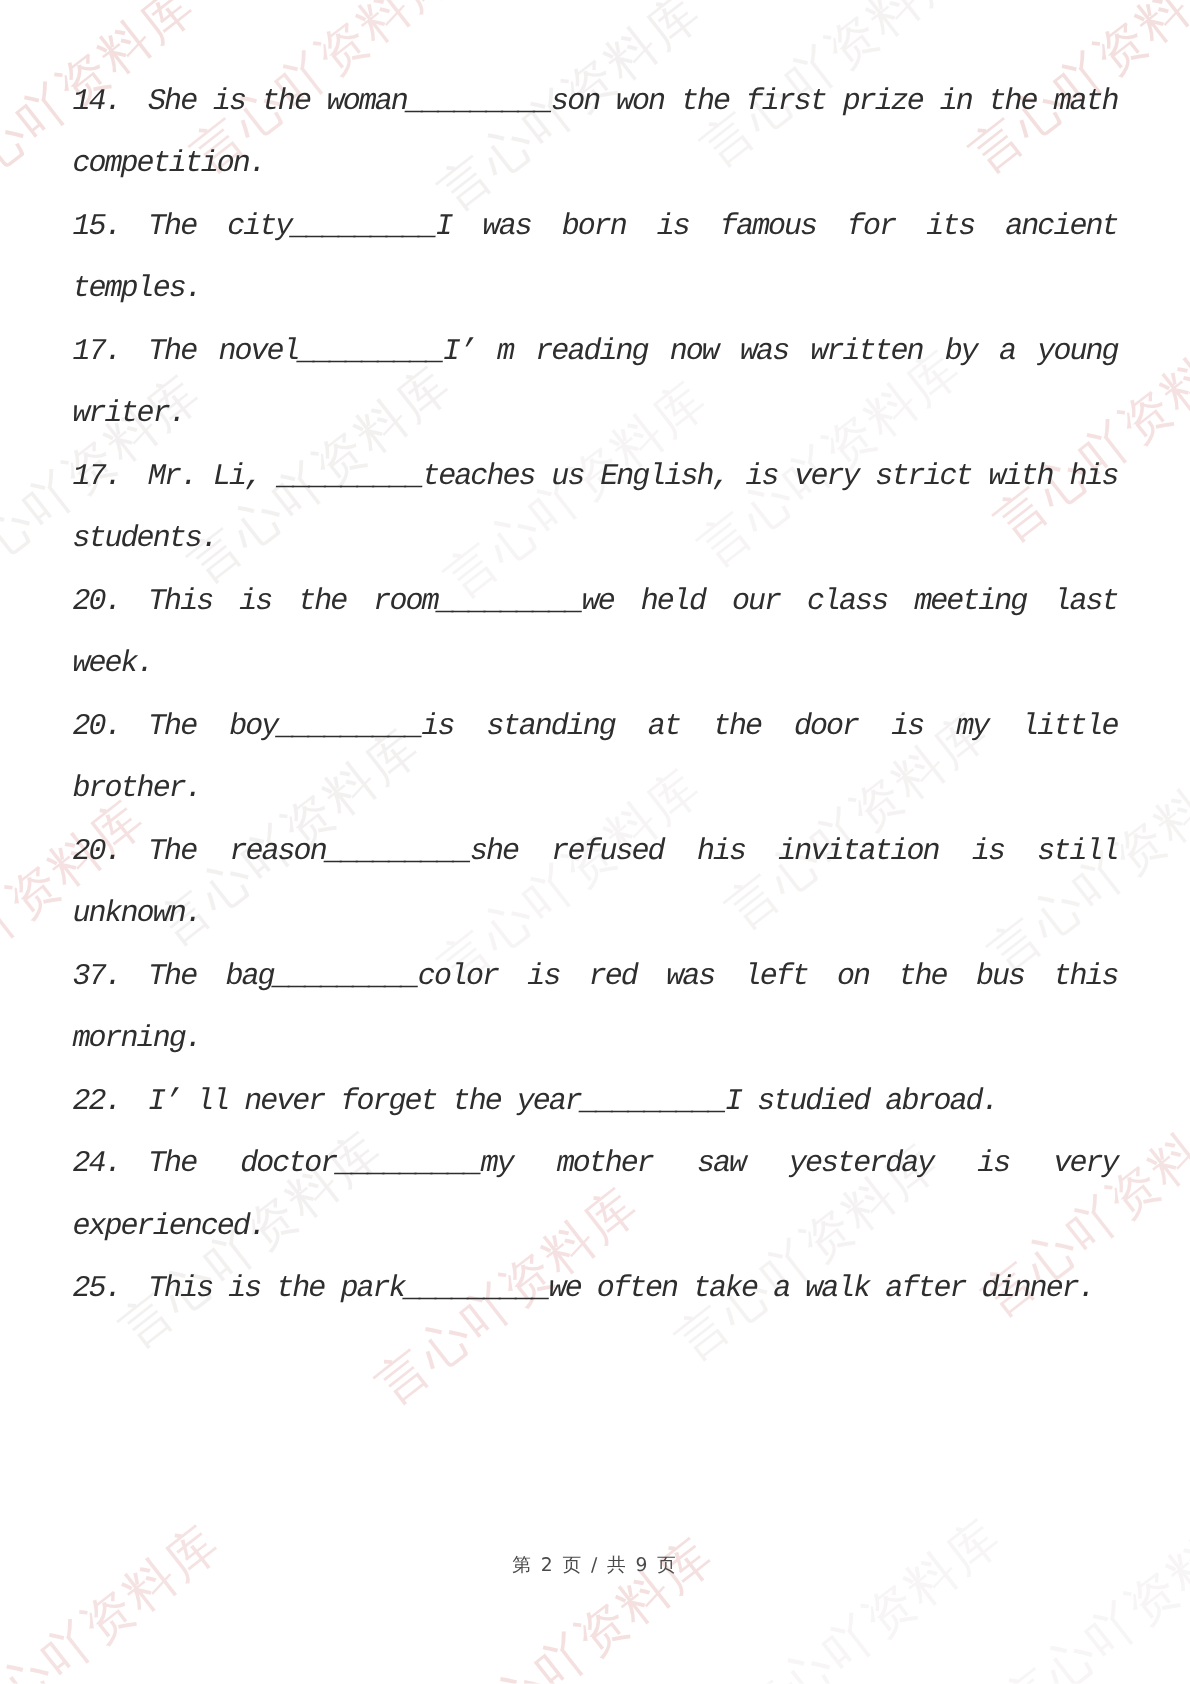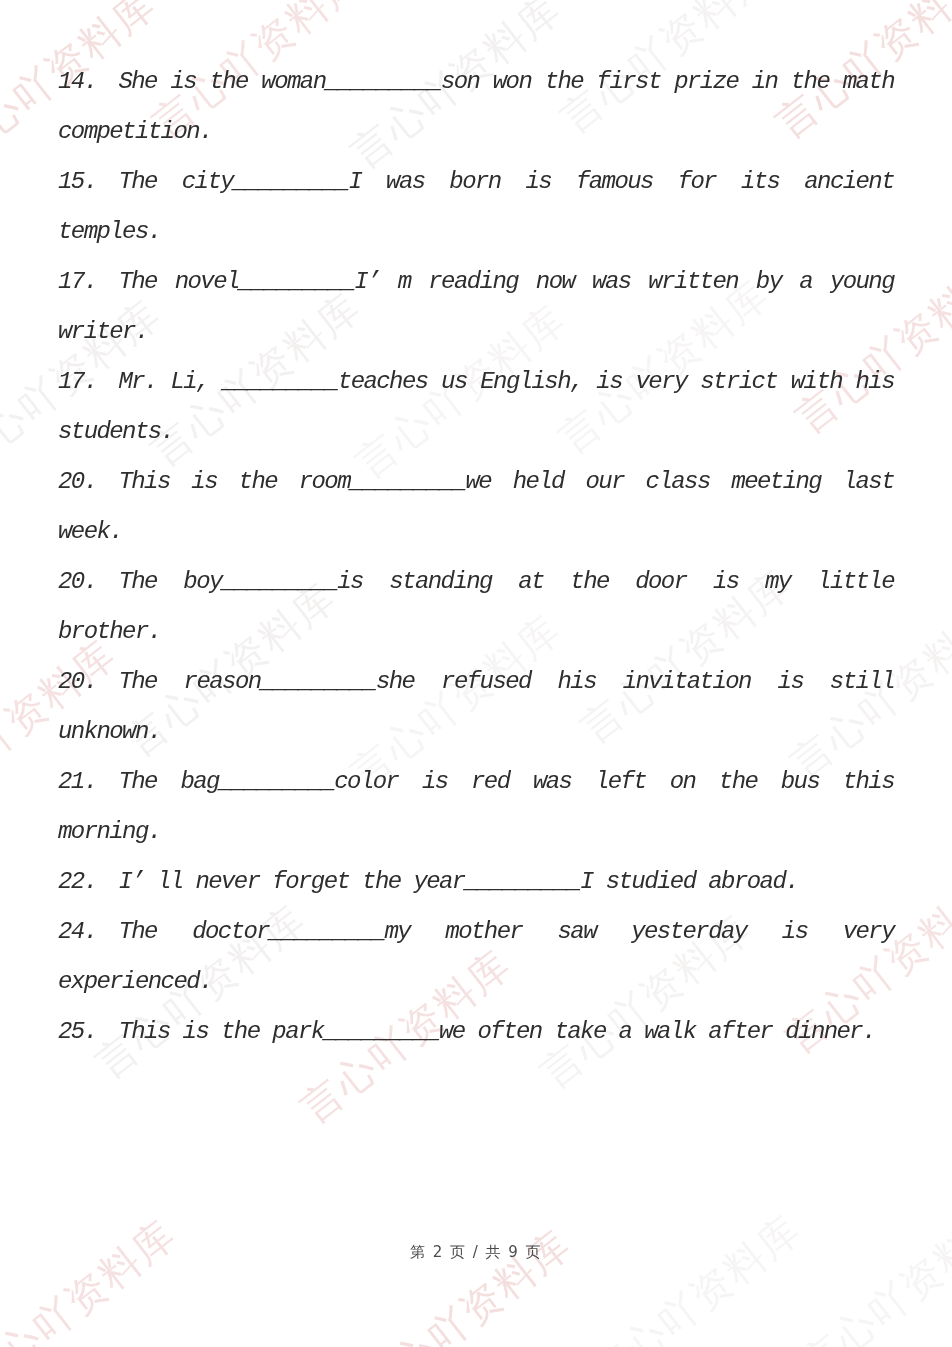--- a/index.html
+++ b/index.html
@@ -87,21 +87,21 @@
     </div>
 
   <div class="content">
     <p class="item"><span class="num">14.</span><span>She is the woman_________son won the first prize in the math competition.</span></p>
     <p class="item"><span class="num">15.</span><span>The city_________I was born is famous for its ancient temples.</span></p>
     <p class="item"><span class="num">17.</span><span>The novel_________I’ m reading now was written by a young writer.</span></p>
     <p class="item"><span class="num">17.</span><span>Mr. Li, _________teaches us English, is very strict with his students.</span></p>
     <p class="item"><span class="num">20.</span><span>This is the room_________we held our class meeting last week.</span></p>
     <p class="item"><span class="num">20.</span><span>The boy_________is standing at the door is my little brother.</span></p>
     <p class="item"><span class="num">20.</span><span>The reason_________she refused his invitation is still unknown.</span></p>
-    <p class="item"><span class="num">21.</span><span>The bag_________color is red was left on the bus this morning.</span></p>
+    <p class="item"><span class="num">37.</span><span>The bag_________color is red was left on the bus this morning.</span></p>
     <p class="item"><span class="num">22.</span><span>I’ ll never forget the year_________I studied abroad.</span></p>
     <p class="item"><span class="num">24.</span><span>The doctor_________my mother saw yesterday is very experienced.</span></p>
     <p class="item"><span class="num">25.</span><span>This is the park_________we often take a walk after dinner.</span></p>
   </div>
 
   <div class="footer">第 2 页 / 共 9 页</div>
 
 </div>
 
 </body></html>

